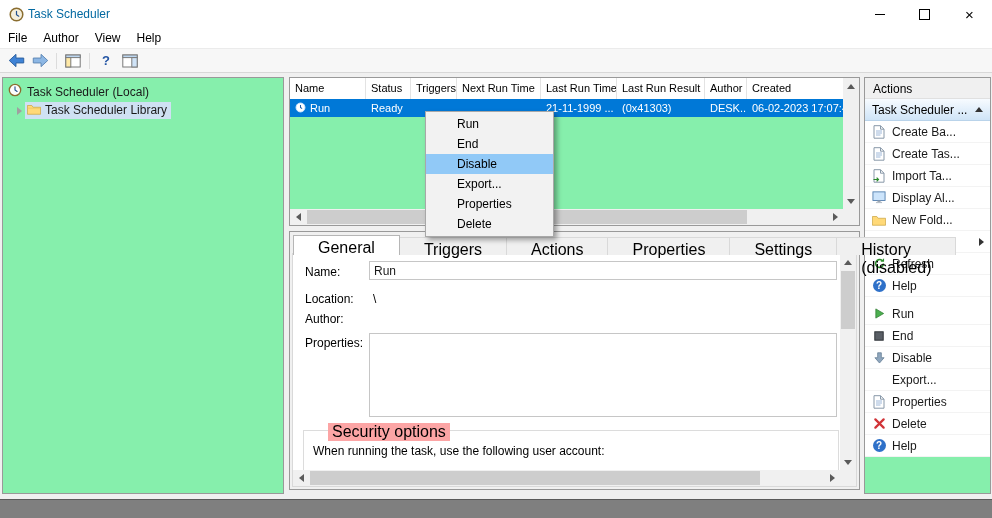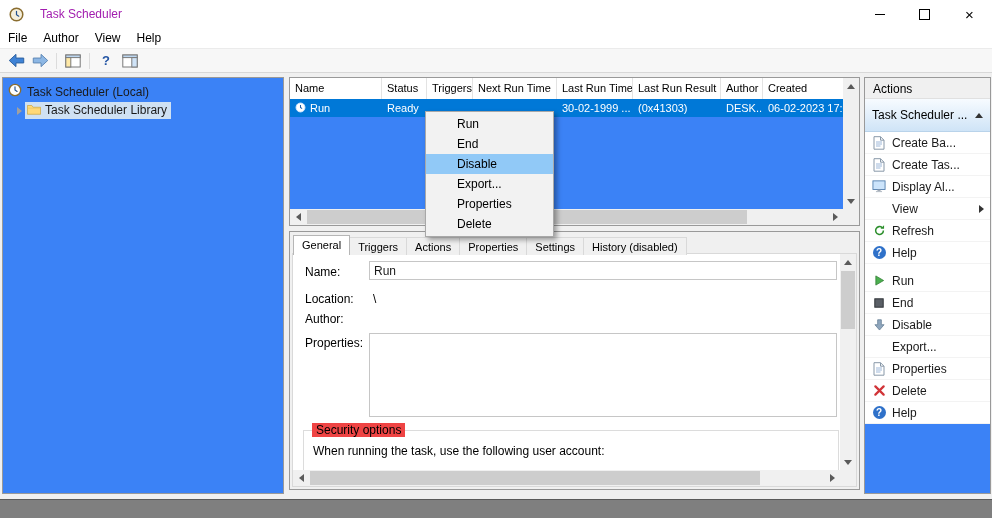--- a/index.html
+++ b/index.html
@@ -2,84 +2,84 @@
 <html><head>
 <meta charset="utf-8">
 <style>
   html,body{margin:0;padding:0}
   body{width:992px;height:518px;background:#7f7f7f;font-family:"Liberation Sans","DejaVu Sans",sans-serif;font-size:12px;color:#1a1a1a;overflow:hidden;position:relative}
   .window{position:absolute;left:0;top:0;width:992px;height:500px;background:#f0f0f0;border-bottom:1px solid #5a5a5a;box-sizing:border-box}
 
   
   .titlebar{position:absolute;top:0;left:0;right:0;height:28px;background:#fff;display:flex;align-items:center}
   .app-icon{margin-left:9px;display:flex}
-  .win-title{margin-left:16px;font-size:12px;color:#a21caf}
+  .win-title{margin-left:4px;font-size:12px;color:#0369a1}
   .caption{margin-left:auto;display:flex;height:100%}
   .cap-btn{width:45px;display:flex;align-items:center;justify-content:center}
   .glyph-min{width:10px;height:1px;background:#000}
   .glyph-max{width:9px;height:9px;border:1px solid #000}
   .glyph-close{font-size:15px;line-height:1;color:#000}
 
   
   .menubar{position:absolute;top:28px;left:0;right:0;height:20px;background:#fff;display:flex;align-items:center}
   .menu-item{padding:2px 8px;font-size:12px;color:#000}
   .toolbar{position:absolute;top:48px;left:0;right:0;height:25px;background:#f7f7f7;border-top:1px solid #ebebeb;border-bottom:1px solid #d8d8d8;display:flex;align-items:center;padding-left:5px;box-sizing:border-box;gap:2px}
   .tb-btn{width:22px;height:21px;display:flex;align-items:center;justify-content:center}
   .tb-sep{width:1px;height:16px;background:#dcdcdc;margin:0 3px}
   .tb-help{font-weight:bold;color:#2455a4;font-size:13px}
 
   
-  .pane{position:absolute;background:#3b82f6;border:1px solid #999;box-sizing:border-box}
+  .pane{position:absolute;background:#86efac;border:1px solid #999;box-sizing:border-box}
   .left-pane{left:2px;top:77px;width:282px;height:417px;padding-top:4px}
   .tree-row{display:flex;align-items:center;height:19px;padding-left:5px;font-size:12px;white-space:nowrap}
   .tree-row .lbl{margin-left:5px}
   .tree-child{padding-left:10px}
   .expander{color:#8a8a8a;width:12px;display:inline-flex;justify-content:center}
   .tree-sel{display:flex;align-items:flex-start;background:#cfe1f3;padding:1px 4px 1px 2px}
   .tree-sel .lbl{margin-left:4px}
 
   
   .list-panel{left:289px;top:77px;width:571px;height:149px;overflow:hidden}
   .list-header{position:absolute;top:0;left:0;right:16px;height:21px;display:flex;background:#fff;border-bottom:1px solid #ececec;overflow:hidden}
   .hcell{box-sizing:border-box;padding:4px 0 0 5px;border-right:1px solid #e3e3e3;font-size:11px;color:#000;white-space:nowrap;overflow:hidden;flex:none}
-  .w0{width:92px}.w1{width:45px}.w2{width:46px}.w3{width:84px}.w4{width:76px}.w5{width:88px}.w6{width:42px}.w7{width:110px}
+  .w0{width:76px}.w1{width:45px}.w2{width:46px}.w3{width:84px}.w4{width:76px}.w5{width:88px}.w6{width:42px}.w7{width:110px}
   .list-row{position:absolute;top:21px;left:0;right:16px;height:18px;display:flex;align-items:center;background:#0078d7;color:#fff;font-size:11px;overflow:hidden}
   .lcell{box-sizing:border-box;padding-left:5px;white-space:nowrap;overflow:hidden;flex:none;display:flex;align-items:center;gap:4px}
 
   
   .sb-btn{position:absolute;width:16px;height:16px;display:flex;align-items:center;justify-content:center;background:#f0f0f0}
   .sb-thumb{position:absolute;background:#cdcdcd}
   .tri{width:0;height:0}
   .tri-up{border-left:4px solid transparent;border-right:4px solid transparent;border-bottom:5px solid #5a5a5a}
   .tri-down{border-left:4px solid transparent;border-right:4px solid transparent;border-top:5px solid #5a5a5a}
   .tri-left{border-top:4px solid transparent;border-bottom:4px solid transparent;border-right:5px solid #5a5a5a}
   .tri-right{border-top:4px solid transparent;border-bottom:4px solid transparent;border-left:5px solid #5a5a5a}
   .tri-up-dk{border-left:4px solid transparent;border-right:4px solid transparent;border-bottom:5px solid #333}
   .tri-right-dk{border-top:4px solid transparent;border-bottom:4px solid transparent;border-left:5px solid #333}
   .corner{position:absolute;width:16px;height:16px;background:#f0f0f0}
   .track-v{position:absolute;background:#f0f0f0}
   .track-h{position:absolute;background:#f0f0f0}
 
   
   .details-panel{left:289px;top:231px;width:571px;height:259px;background:#f0f0f0}
   .tabs{position:absolute;top:3px;left:3px;display:flex;align-items:flex-end;z-index:2}
-  .tab{box-sizing:border-box;height:18px;padding:3px 8px 0;font-size:11px;background:#f0f0f0;border:1px solid #d9d9d9;border-bottom:none;margin-right:-1px;color:#000}
+  .tab{box-sizing:border-box;height:18px;padding:3px 24px 0;font-size:16px;background:#f0f0f0;border:1px solid #d9d9d9;border-bottom:none;margin-right:-1px;color:#000}
   .tab.active{height:20px;background:#fff;border-color:#b6b6b6;position:relative;z-index:3}
   .tab-page{position:absolute;left:2px;right:2px;top:21px;bottom:2px;background:#fff;border:1px solid #d9d9d9;overflow:hidden}
   .fld-label{position:absolute;font-size:12px;color:#000}
   .textbox{position:absolute;box-sizing:border-box;border:1px solid #c6c6c6;background:#fff;font-size:12px;padding:2px 4px;overflow:hidden;white-space:nowrap}
   .plain-val{position:absolute;font-size:12px;color:#000;white-space:nowrap}
   .groupbox{position:absolute;border:1px solid #dcdcdc;background:#fff}
-  .gb-legend{position:absolute;top:-8px;left:8px;background:#ef4444;padding:0 4px;font-size:12px;color:#000}
+  .gb-legend{position:absolute;top:-8px;left:24px;background:#fca5a5;padding:0 4px;font-size:16px;color:#000}
   .gb-text{position:absolute;left:9px;top:13px;font-size:12px;color:#000;white-space:nowrap}
 
   
   .actions-pane{left:864px;top:77px;width:127px;height:417px;overflow:hidden}
   .ap-title{height:21px;box-sizing:border-box;padding:4px 0 0 8px;background:#f0f0f0;border-bottom:1px solid #e0e0e0;font-size:12px;color:#000}
-  .ap-header{height:22px;box-sizing:border-box;display:flex;align-items:center;padding:16px 7px;background:linear-gradient(#f7fbff,#cfe4f7);border-bottom:1px solid #b9d3ea;font-size:12px;color:#000;white-space:nowrap;overflow:hidden}
+  .ap-header{height:22px;box-sizing:border-box;display:flex;align-items:center;padding:10px 7px;background:linear-gradient(#f7fbff,#cfe4f7);border-bottom:1px solid #b9d3ea;font-size:12px;color:#000;white-space:nowrap;overflow:hidden}
   .hdr-arrow{margin-left:auto}
   .ap-item{height:22px;box-sizing:border-box;display:flex;align-items:center;padding:0 6px;border-bottom:1px solid #f3f3f3;font-size:12px;background:#fff;white-space:nowrap;overflow:hidden}
   .ap-icon{width:16px;height:16px;display:flex;align-items:center;justify-content:center;margin-right:5px;flex:none}
   .ap-gap{height:6px;background:#fff}
   .help-badge{width:13px;height:13px;border-radius:50%;background:#2f71c9;color:#fff;font-size:10px;font-weight:bold;display:flex;align-items:center;justify-content:center}
   .subm-arrow{margin-left:auto}
 
   
   .ctx-menu{position:absolute;left:425px;top:111px;width:129px;background:#f2f2f2;border:1px solid #a8a8a8;box-shadow:3px 3px 5px rgba(0,0,0,.35);padding:2px 0;z-index:60;box-sizing:border-box}
   .ctx-item{height:20px;display:flex;align-items:center;padding-left:31px;font-size:12px;color:#000}
@@ -193,21 +193,21 @@
           <svg width="11" height="11" viewBox="0 0 16 16">
               <circle cx="8" cy="8" r="6.5" fill="#fff" stroke="#cfe6ff" stroke-width="1.4"></circle>
               <path d="M8 4.5V8l2.3 1.6" stroke="#1f5fa8" stroke-width="1.5" fill="none"></path>
             </svg>
         </span>
         <span>Run</span>
       </span>
       <span class="lcell w1">Ready</span>
       <span class="lcell w2"></span>
       <span class="lcell w3"></span>
-      <span class="lcell w4">30-02-1999 ...</span>
+      <span class="lcell w4">21-11-1999 ...</span>
       <span class="lcell w5">(0x41303)</span>
       <span class="lcell w6">DESK...</span>
       <span class="lcell w7">06-02-2023 17:07:4...</span>
     </div>
 
     <div class="track-v" style="top:0;right:0;width:16px;bottom:16px">
       <div class="sb-btn" style="top:0;right:0">
           <span class="tri tri-up"></span>
         </div>
       <div class="sb-btn" style="bottom:0;right:0">
@@ -299,27 +299,45 @@
         <svg width="12" height="14" viewBox="0 0 12 14">
             <path d="M1 .7h6.5L11 4.2v9H1z" fill="#fff" stroke="#8898a8"></path>
             <path d="M7.5 .7v3.5H11" fill="none" stroke="#8898a8"></path>
             <path d="M3 6h6M3 8h6M3 10h4.5" stroke="#9db7d8"></path>
           </svg>
       </span>
       <span>Create Tas...</span>
     </div>
     <div class="ap-item">
       <span class="ap-icon">
+        <svg width="12" height="14" viewBox="0 0 12 14">
+            <path d="M1 .7h6.5L11 4.2v9H1z" fill="#fff" stroke="#8898a8"></path>
+            <path d="M7.5 .7v3.5H11" fill="none" stroke="#8898a8"></path>
+            <path d="M.5 10.5h5M3.6 8.6l1.9 1.9-1.9 1.9" stroke="#2c8a2c" fill="none" stroke-width="1.2"></path>
+          </svg>
+      </span>
+      <span>Import Ta...</span>
+    </div>
+    <div class="ap-item">
+      <span class="ap-icon">
         <svg width="14" height="13" viewBox="0 0 16 15">
             <rect x="1" y="1" width="14" height="10" fill="#cce4fb" stroke="#4d7aab"></rect>
             <rect x="6.2" y="11" width="3.6" height="1.6" fill="#98a2ac"></rect>
             <rect x="4.5" y="12.6" width="7" height="1.4" fill="#b8c0c8"></rect>
           </svg>
       </span>
       <span>Display Al...</span>
+    </div>
+    <div class="ap-item">
+      <span class="ap-icon">
+        <svg width="14" height="12" viewBox="0 0 16 13">
+            <path d="M0.5 2.5h5l1.5 2h8.5v8H.5z" fill="#ffd978" stroke="#c8a23e" stroke-width="0.8"></path>
+          </svg>
+      </span>
+      <span>New Fold...</span>
     </div>
     <div class="ap-item">
       <span class="ap-icon"></span>
       <span>View</span>
       <span class="subm-arrow tri tri-right-dk"></span>
     </div>
     <div class="ap-item">
       <span class="ap-icon">
         <svg width="13" height="13" viewBox="0 0 16 16">
             <path d="M12.8 8a4.8 4.8 0 1 1-1.4-3.4" fill="none" stroke="#2d8f2d" stroke-width="1.9"></path>

